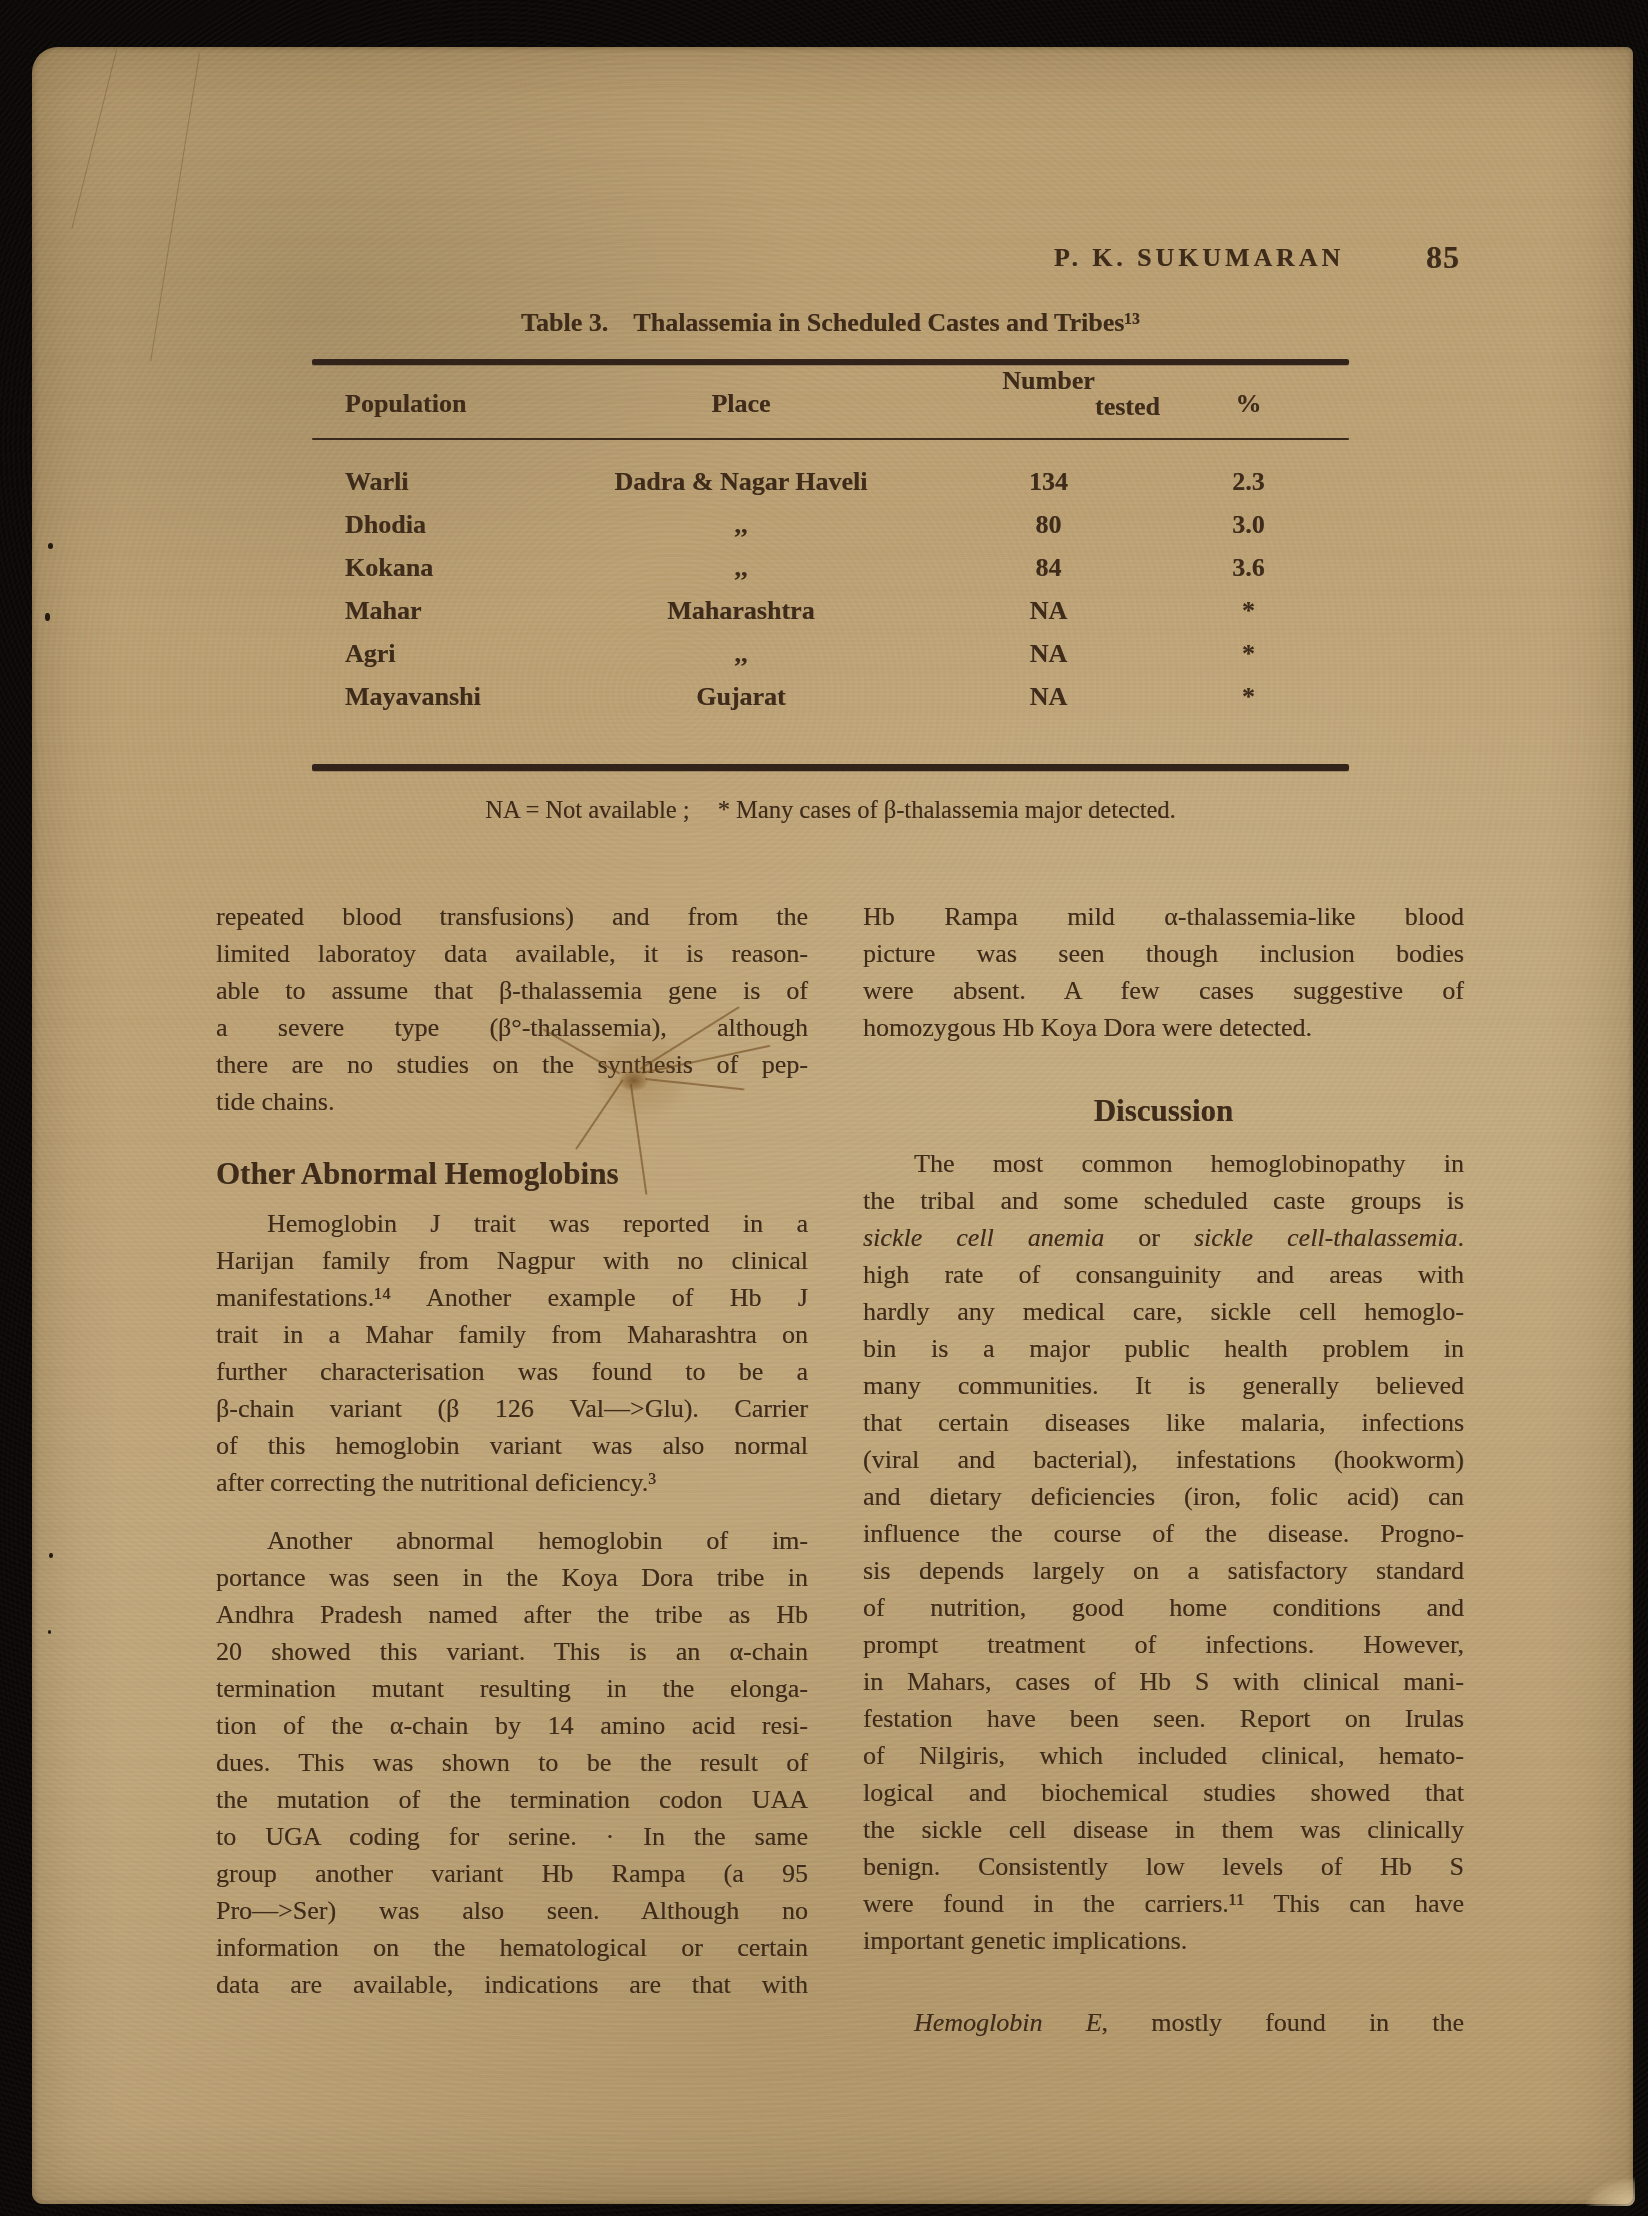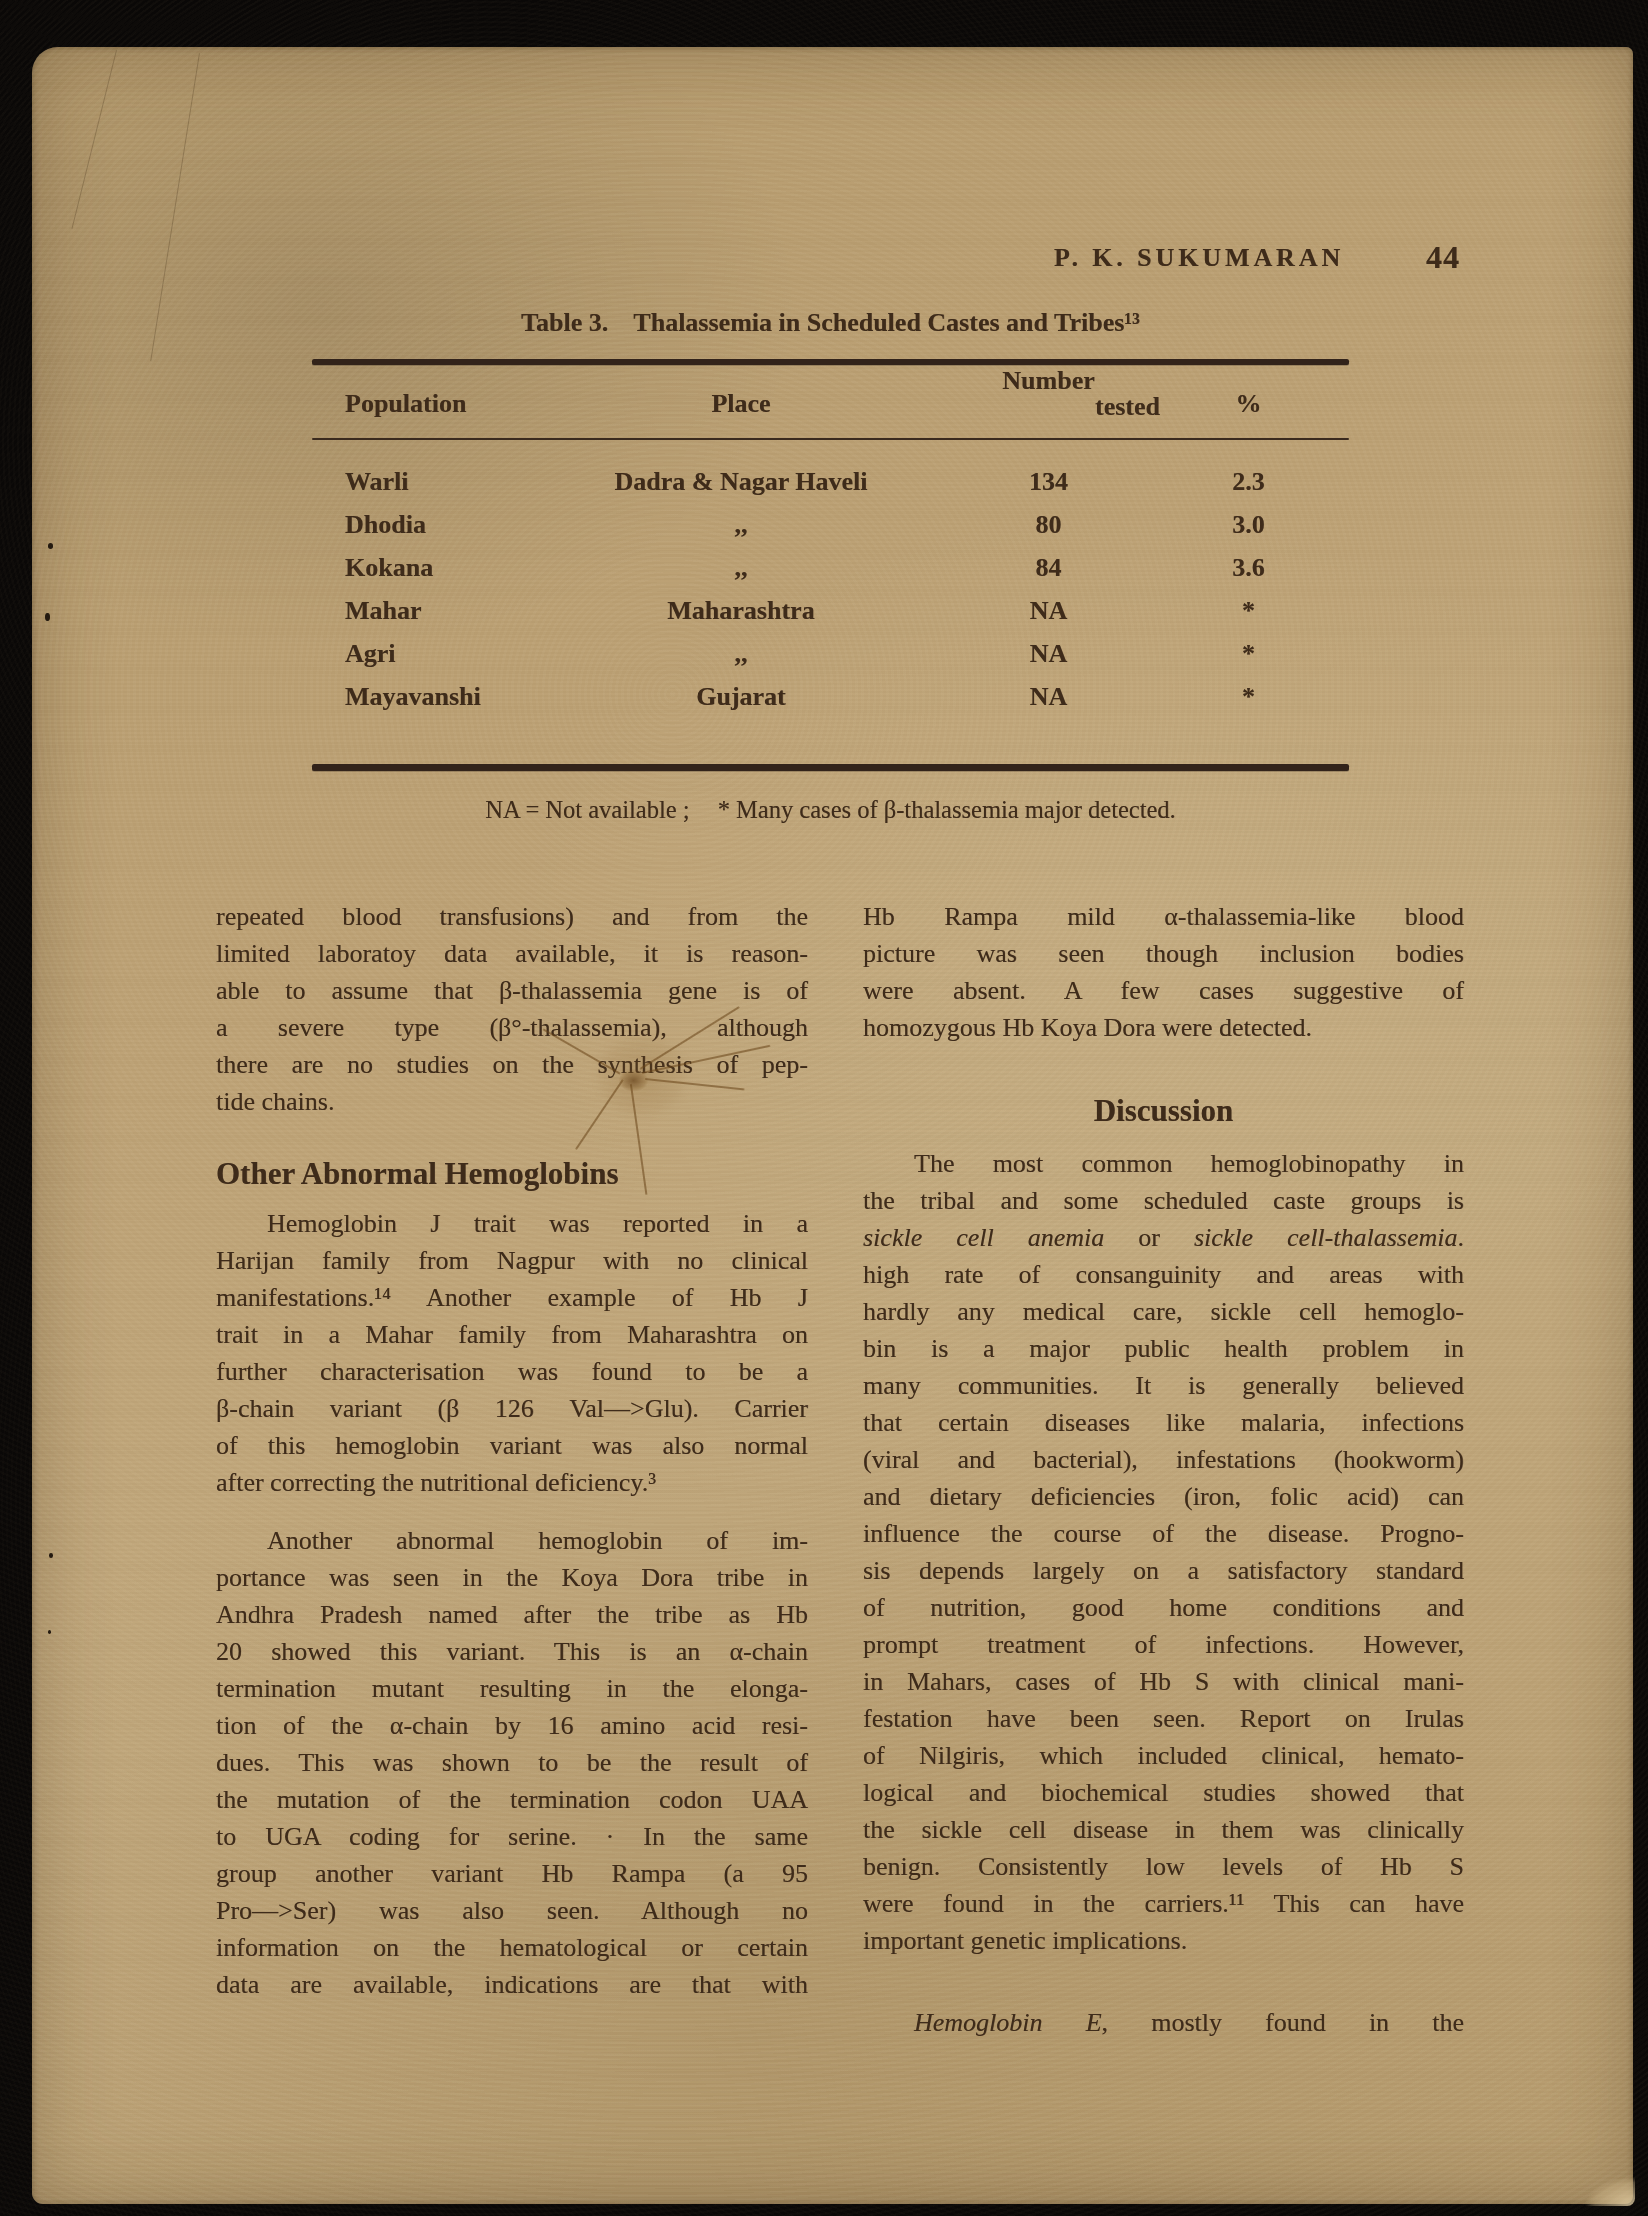--- a/index.html
+++ b/index.html
@@ -87,21 +87,21 @@
 </style>
 </head>
 <body style="background-color: rgb(10, 8, 7);">
 
 <div class="page ink">
   <div class="crease c1"></div>
   <div class="crease c2"></div>
 
   <div class="runhead">
     <span class="author">P. K. SUKUMARAN</span>
-    <span class="pageno">44</span>
+    <span class="pageno">85</span>
   </div>
 
   <div class="tbl-title">
     <span class="tbl-label">Table 3.</span>
     <span class="tbl-text">Thalassemia in Scheduled Castes and Tribes¹³</span>
   </div>
 
   <div class="tbl">
     <div class="rule thick" style="top:0"></div>
     <div class="th pop">Population</div>
@@ -175,21 +175,21 @@
         <div class="tl">β-chain variant (β 126 Val—&gt;Glu).   Carrier</div>
         <div class="tl">of this hemoglobin variant was also normal</div>
         <div class="tl nojust">after correcting the nutritional deficiency.³</div>
       </div>
     <div class="para" style="top:1475px">
         <div class="tl indent">Another abnormal hemoglobin of im-</div>
         <div class="tl">portance was seen in the Koya Dora tribe in</div>
         <div class="tl">Andhra Pradesh named after the tribe as Hb</div>
         <div class="tl">20 showed this variant.   This is an α-chain</div>
         <div class="tl">termination mutant resulting in the elonga-</div>
-        <div class="tl">tion of the α-chain by 16 amino acid resi-</div>
+        <div class="tl">tion of the α-chain by 14 amino acid resi-</div>
         <div class="tl">dues.   This was shown to be the result of</div>
         <div class="tl">the mutation of the termination codon UAA</div>
         <div class="tl">to UGA coding for serine. · In the same</div>
         <div class="tl">group another variant Hb Rampa (a 95</div>
         <div class="tl">Pro—&gt;Ser) was also seen.   Although no</div>
         <div class="tl">information on the hematological or certain</div>
         <div class="tl">data are available, indications are that with</div>
       </div>
   </div>
 

